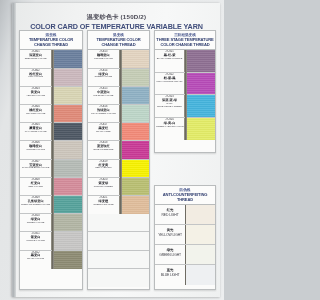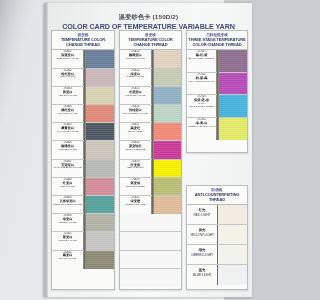--- a/index.html
+++ b/index.html
@@ -14,21 +14,20 @@
     width: 224px; height: 300px;
     background: linear-gradient(105deg,#b9bdc0 0%,#c6cacd 3%,#d8dbdd 7%,#e3e5e6 12%,#eceeef 100%);
   }
   
   .board {
     position: absolute;
     left: 12px; top: 3px; width: 208px; height: 294px;
     background: linear-gradient(100deg,#e8eaea 0%,#f1f2f2 25%,#f7f8f8 60%,#eef0f0 100%);
     box-shadow: -1px 0 2px rgba(0,0,0,.18), 0 1px 2px rgba(0,0,0,.12);
     border-left: 1px solid #b6babd;
-    margin-left: 32px;
   }
   .board:after {
     content:""; position:absolute; left:0; top:0; width:3px; height:100%;
     background: linear-gradient(90deg,#a9aeb1,#d6d9da);
   }
 
   
   .title-zh {
     position: absolute; left: 0; right: 0; top: 10px;
     text-align: center;

